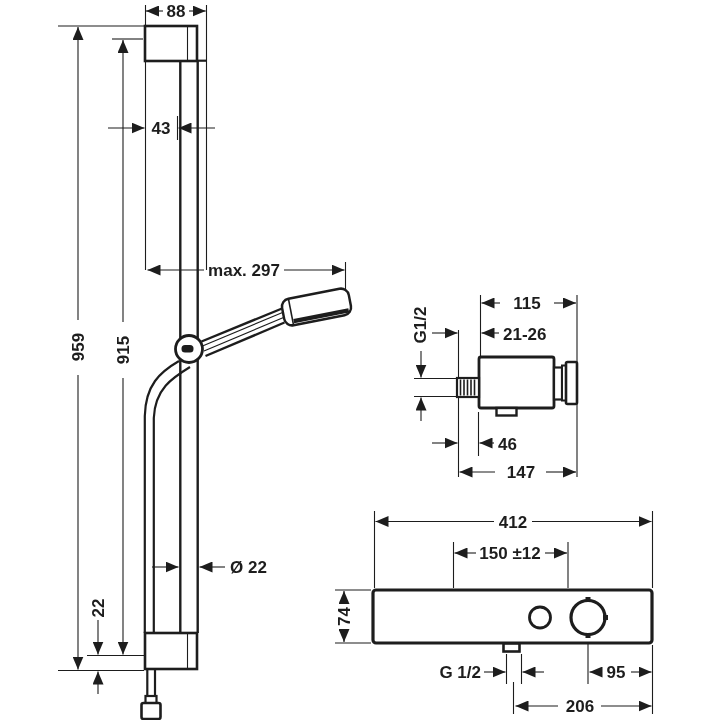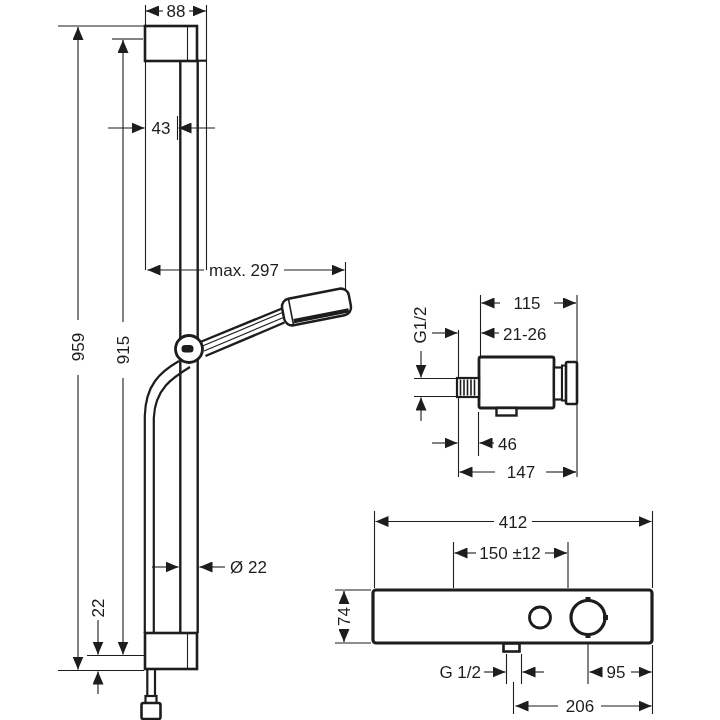--- a/index.html
+++ b/index.html
@@ -1,17 +1,17 @@
 <!DOCTYPE html>
 <html><head>
 <meta charset="utf-8">
 <style>
   html,body{margin:0;padding:0;background:#ffffff;}
   .canvas{width:720px;height:720px;position:relative;background:#fff;
-          font-family:"Liberation Sans", sans-serif;}
+          font-family:"Liberation Sans", sans-serif;font-weight:bold;}
   svg{display:block;}
   .ln{stroke:#1d1d1d;fill:none;stroke-width:1.1;}
   .thin{stroke:#1d1d1d;fill:none;stroke-width:1.1;}
   .o22{stroke:#1d1d1d;fill:none;stroke-width:2.2;}
   .o24{stroke:#1d1d1d;fill:none;stroke-width:2.4;}
   .o26{stroke:#1d1d1d;fill:none;stroke-width:2.6;}
   .wfill{fill:#ffffff;}
   .dkfill{fill:#1d1d1d;stroke:none;}
   text{fill:#1d1d1d;font-family:"Liberation Sans",sans-serif;font-size:17px;}
   .mid{text-anchor:middle;}

